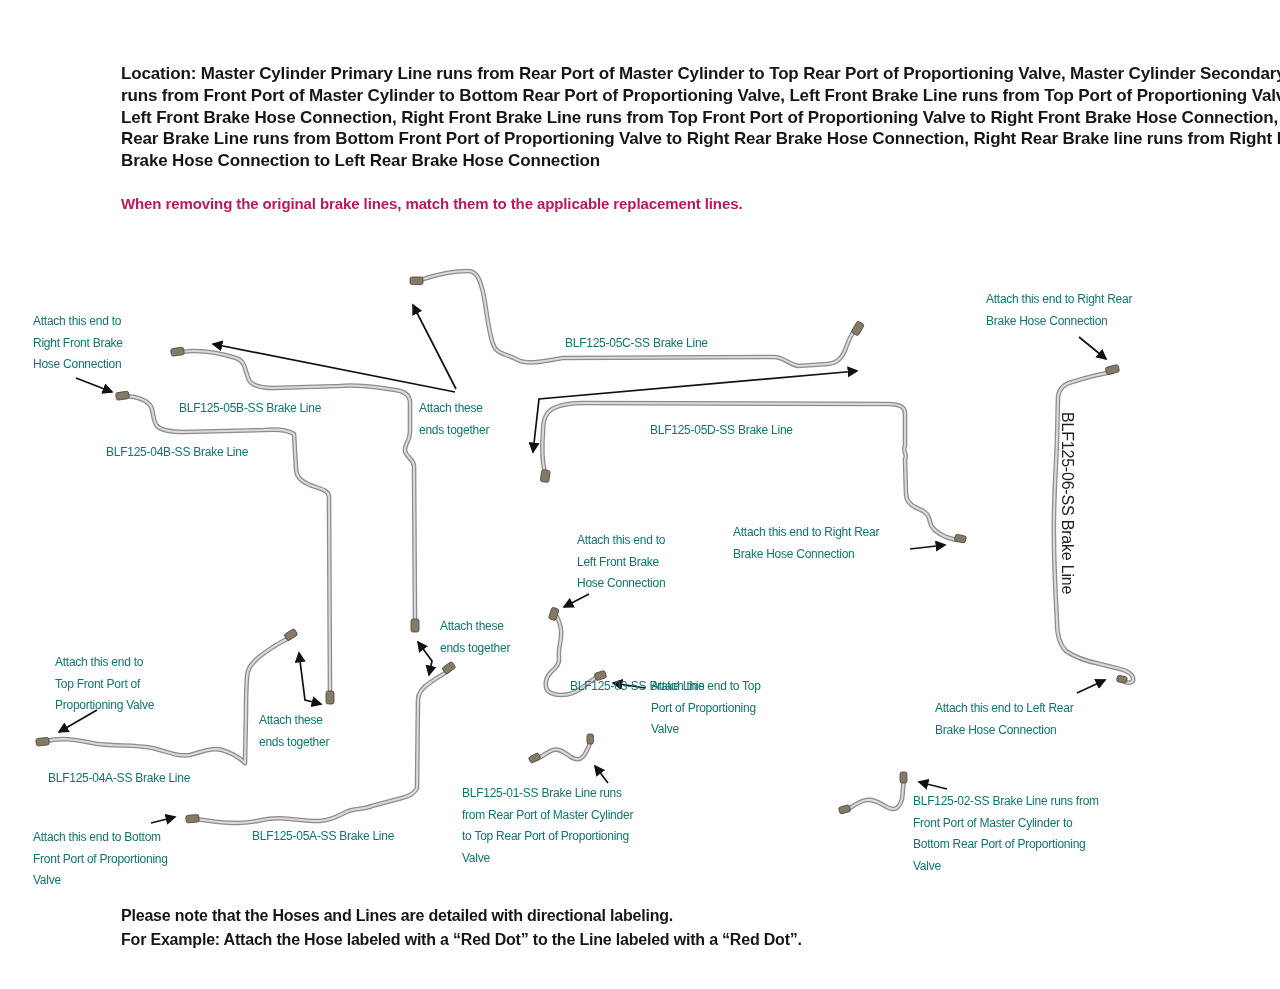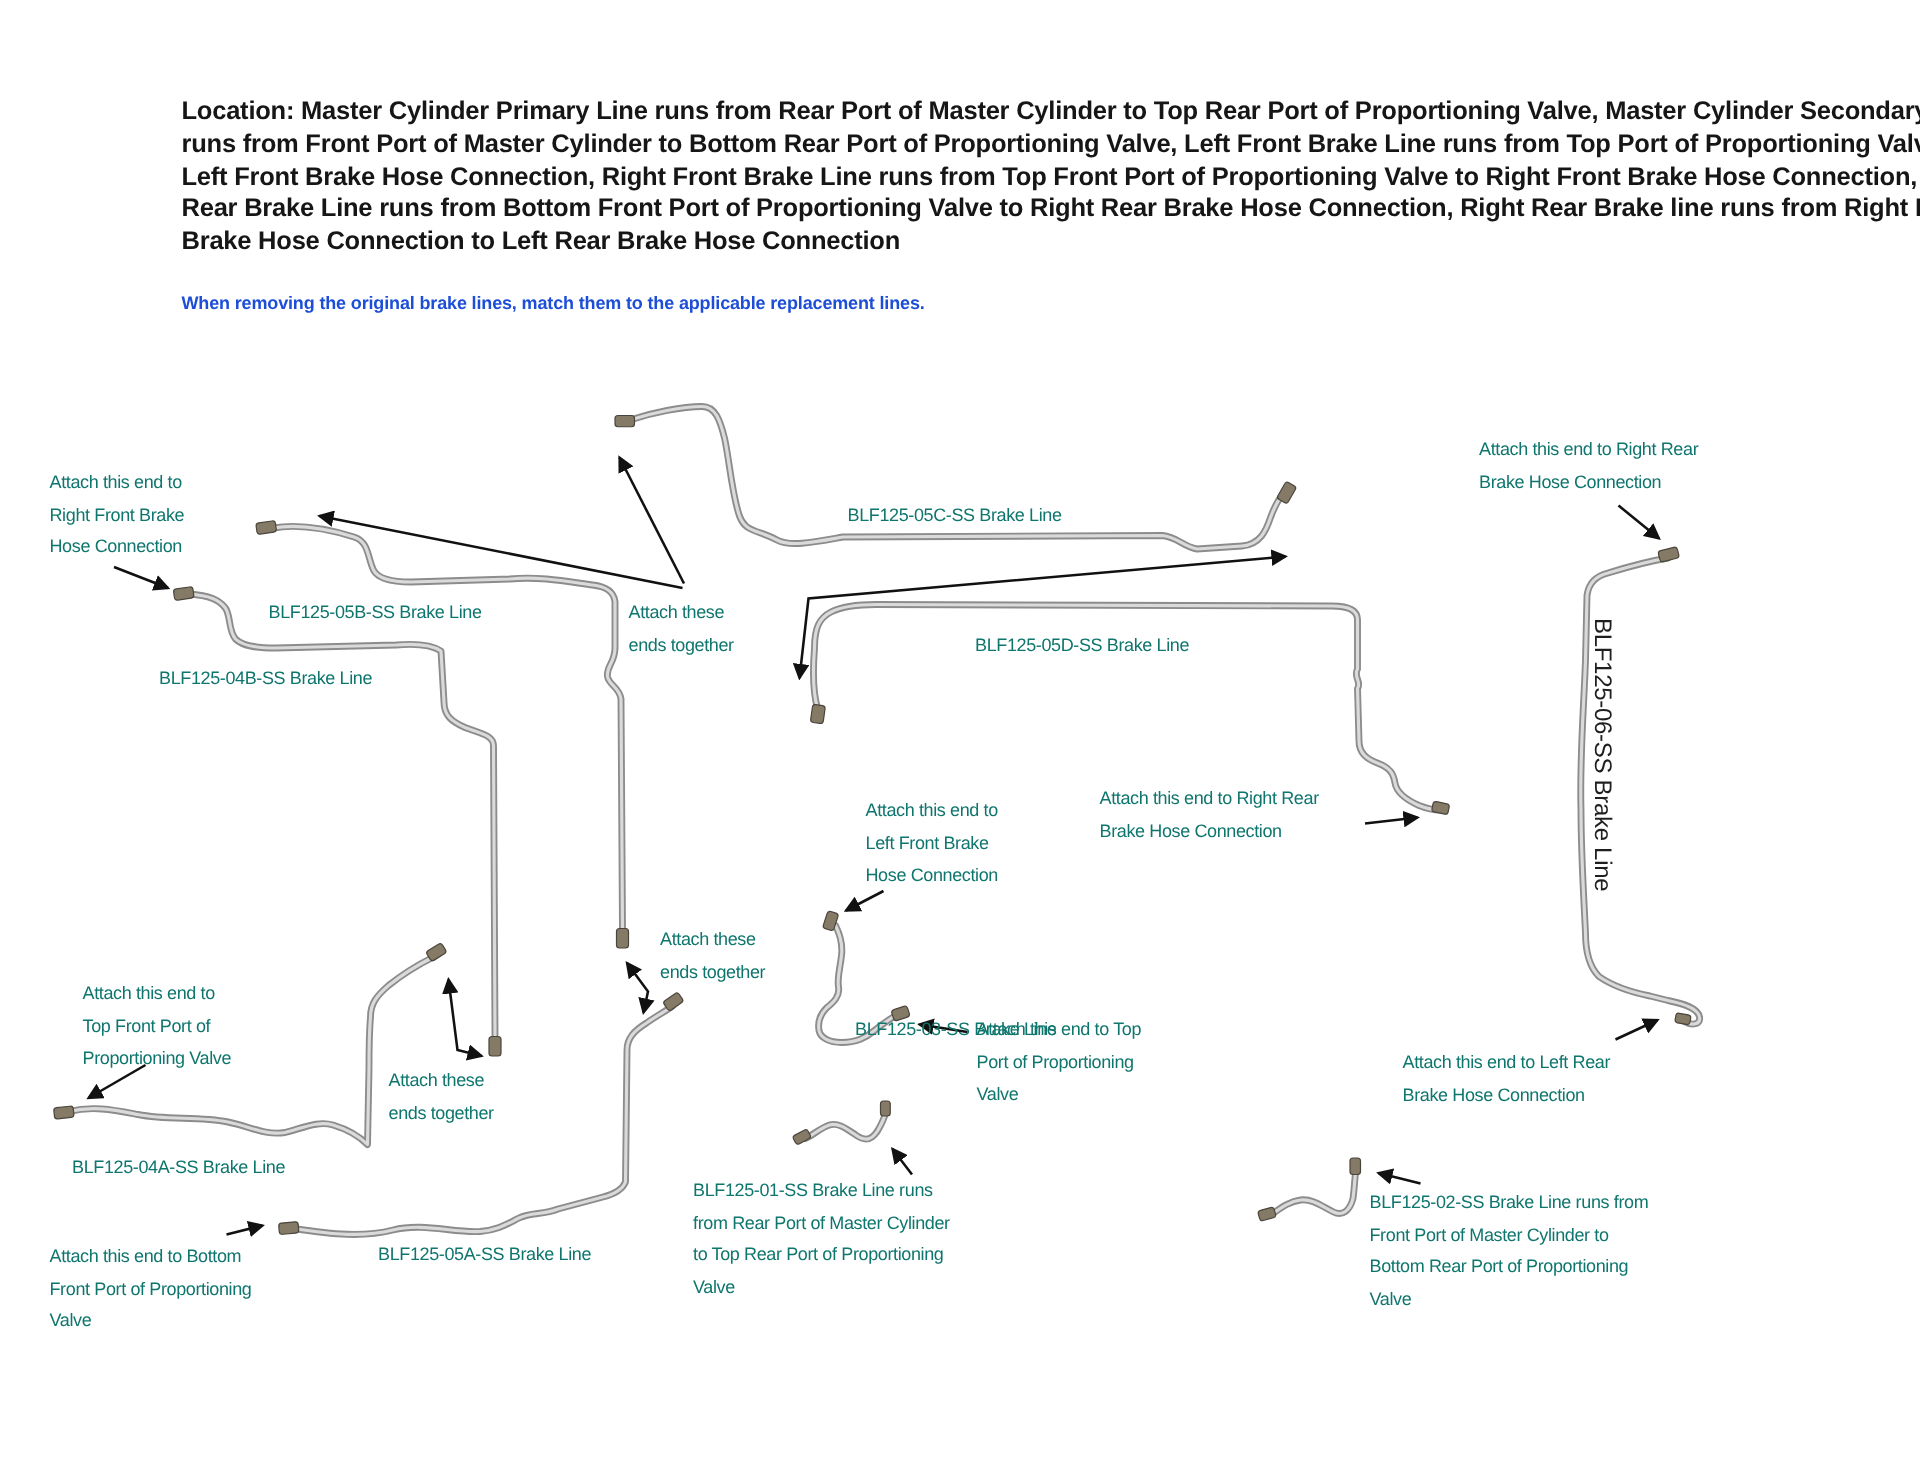--- a/index.html
+++ b/index.html
@@ -1,21 +1,21 @@
 <!DOCTYPE html>
 <html><head>
 <meta charset="utf-8">
 <style>
   html,body{margin:0;padding:0;background:#ffffff;}
   .page{position:relative;width:1280px;height:989px;background:#ffffff;overflow:hidden;
         font-family:"Liberation Sans",sans-serif;color:#1f1f1f;}
   .abs{position:absolute;}
   .title{font-size:25px;font-weight:bold;color:#111;letter-spacing:-0.2px;white-space:pre;}
   .para{font-size:17px;font-weight:bold;line-height:21.8px;letter-spacing:-0.15px;white-space:pre;color:#161616;}
-  .note{font-size:12px;font-weight:bold;letter-spacing:-0.1px;white-space:pre;color:#1d4ed8;}
+  .note{font-size:15px;font-weight:bold;letter-spacing:-0.1px;white-space:pre;color:#be185d;}
   .footnote{font-size:16px;font-weight:bold;line-height:23.5px;letter-spacing:-0.2px;white-space:pre;color:#161616;}
   .lbl{font-size:12px;line-height:21.7px;letter-spacing:-0.25px;white-space:pre-line;color:#0f766e;}
   .lbl-vert{font-size:16px;letter-spacing:-0.2px;white-space:nowrap;color:#1f1f1f;
             transform-origin:0 0;transform:rotate(90deg);}
   svg{position:absolute;left:0;top:0;}
   .tube-out{fill:none;stroke:#8c8c8c;stroke-width:4.6;stroke-linecap:round;stroke-linejoin:round;}
   .tube-in{fill:none;stroke:#dadada;stroke-width:2.1;stroke-linecap:round;stroke-linejoin:round;}
   .fit{fill:#857a66;stroke:#4a453c;stroke-width:0.8;}
   .arrow{fill:none;stroke:#111111;stroke-width:1.7;}
 </style>
@@ -168,14 +168,16 @@
 from Rear Port of Master Cylinder
 to Top Rear Port of Proportioning
 Valve</div>
   <div class="abs lbl" style="left:935px;top:698px;">Attach this end to Left Rear
 Brake Hose Connection</div>
   <div class="abs lbl" style="left:913px;top:791px;">BLF125-02-SS Brake Line runs from
 Front Port of Master Cylinder to
 Bottom Rear Port of Proportioning
 Valve</div>
 
+  <div class="abs footnote" style="left:121px;top:904px;">Please note that the Hoses and Lines are detailed with directional labeling.
+For Example: Attach the Hose labeled with a “Red Dot” to the Line labeled with a “Red Dot”.</div>
 
 </div>
 
 </body></html>

